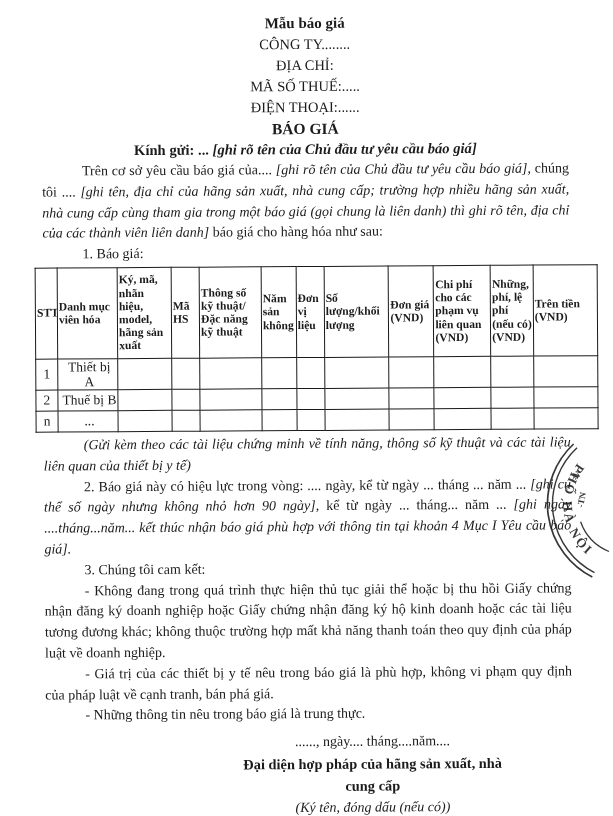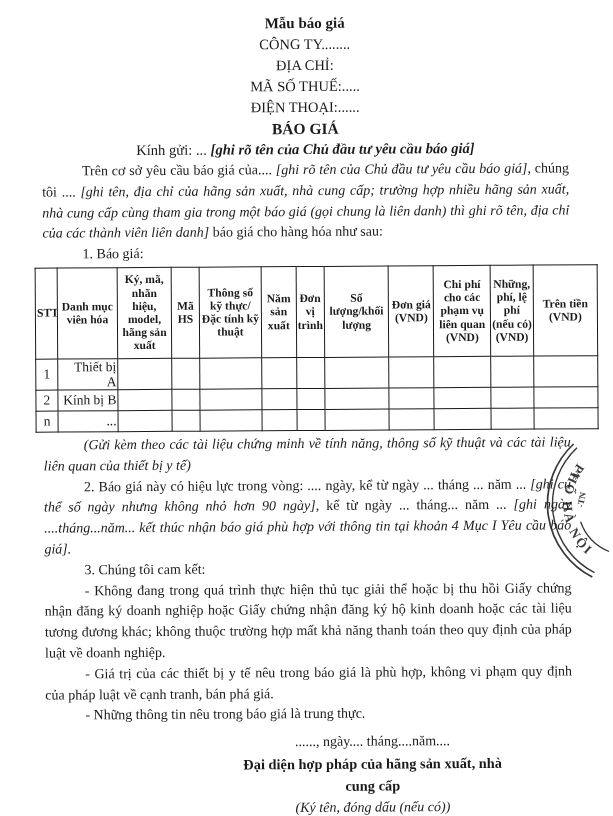--- a/index.html
+++ b/index.html
@@ -15,39 +15,39 @@
   .doc-header .t2 { font-size:14.5px; }
   .doc-header .t3 { font-weight:bold; font-size:15.5px; }
 
   p { margin:0; }
   .salutation { text-align:center; font-size:14.6px; line-height:21px; }
   .para { font-size:14px; line-height:20.8px; }
   .justify { text-align:justify; }
   .indent { text-indent:40px; }
   .seg-n { font-style:normal; }
   .seg-i { font-style:italic; }
-  .seg-b { font-weight:normal; }
+  .seg-b { font-weight:bold; }
   .seg-bi { font-weight:bold; font-style:italic; }
 
   table.quote {
     border-collapse:collapse; table-layout:fixed;
     width:563px; margin:2px 0 3px -8px;
   }
   table.quote th, table.quote td {
     border:1.5px solid #1a1a1a; padding:0 1px; overflow:hidden;
   }
   table.quote th {
     font-weight:bold; font-size:11.6px; line-height:13.2px;
-    text-align:center; vertical-align:middle; height:88px; padding:1px;
+    text-align:left; vertical-align:middle; height:88px; padding:1px;
   }
   table.quote td {
     font-size:13.5px; line-height:15px; height:20px; vertical-align:middle;
   }
   table.quote td.c0 { text-align:center; }
-  table.quote td.c1 { text-align:right; padding-left:4px; }
+  table.quote td.c1 { text-align:center; padding-left:4px; }
 
   .sign-block { margin:6px 0 0 186px; width:282px; text-align:center; line-height:22px; }
   .sign-date { font-size:14px; }
   .sign-title { font-size:14.4px; font-weight:bold; line-height:22px; }
   .sign-note { font-size:14px; font-style:italic; }
 
   .stamp { position:absolute; top:424px; right:0; width:84px; height:172px; opacity:.88; }
   .stamp text { fill:#1c1c1c; font-family:"Liberation Serif", serif; font-weight:bold; }
 </style>
 </head>
@@ -86,23 +86,23 @@
           <col style="width:10.1%">
             <col style="width:7.6%">
             <col style="width:11.4%">
         </colgroup>
         <thead>
             <tr>
               <th>STT</th>
               <th>Danh mục viên hóa</th>
               <th>Ký, mã, nhãn hiệu, model, hãng sản xuất</th>
               <th>Mã HS</th>
-              <th>Thông số kỹ thực/Đặc tính kỹ thuật</th>
-              <th>Năm sản xuất</th>
-              <th>Đơn vị trình</th>
+              <th>Thông số kỹ thuật/Đặc năng kỹ thuật</th>
+              <th>Năm sản không</th>
+              <th>Đơn vị liệu</th>
               <th>Số lượng/khối lượng</th>
               <th>Đơn giá (VND)</th>
               <th>Chi phí cho các phạm vụ liên quan (VND)</th>
               <th>Những, phí, lệ phí (nếu có) (VND)</th>
               <th>Trên tiền (VND)</th>
             </tr>
           </thead>
         <tbody>
             <tr>
               <td class="c0">1</td>
@@ -113,21 +113,21 @@
               <td class=""></td>
               <td class=""></td>
               <td class=""></td>
               <td class=""></td>
               <td class=""></td>
               <td class=""></td>
               <td class=""></td>
             </tr>
             <tr>
               <td class="c0">2</td>
-              <td class="c1">Kính bị B</td>
+              <td class="c1">Thuế bị B</td>
               <td class=""></td>
               <td class=""></td>
               <td class=""></td>
               <td class=""></td>
               <td class=""></td>
               <td class=""></td>
               <td class=""></td>
               <td class=""></td>
               <td class=""></td>
               <td class=""></td>

